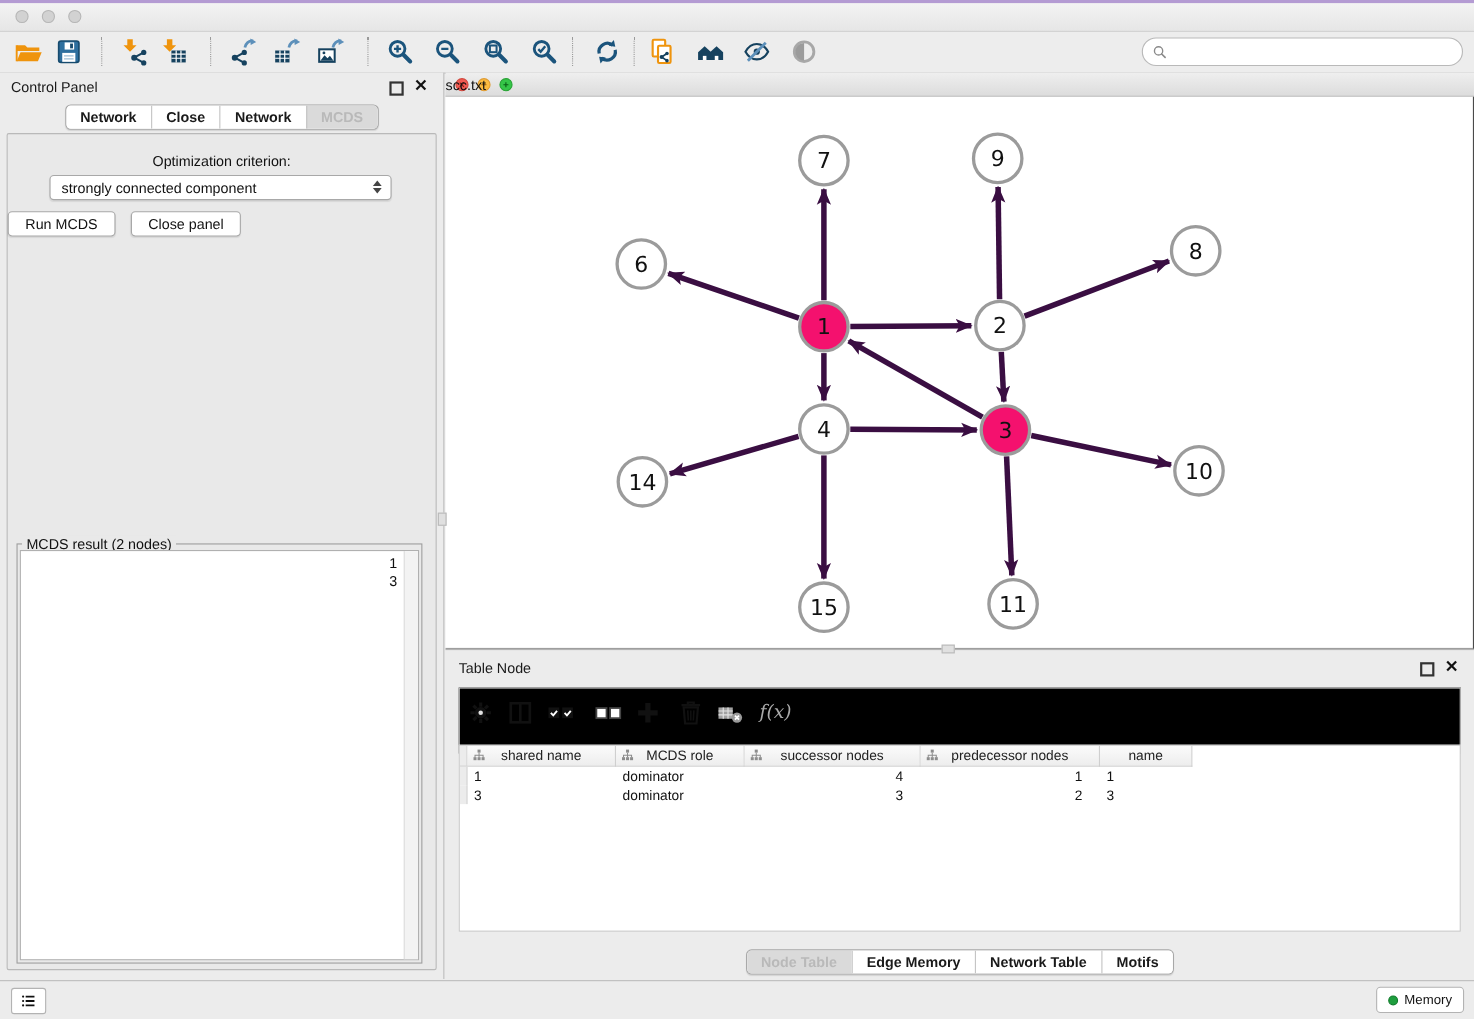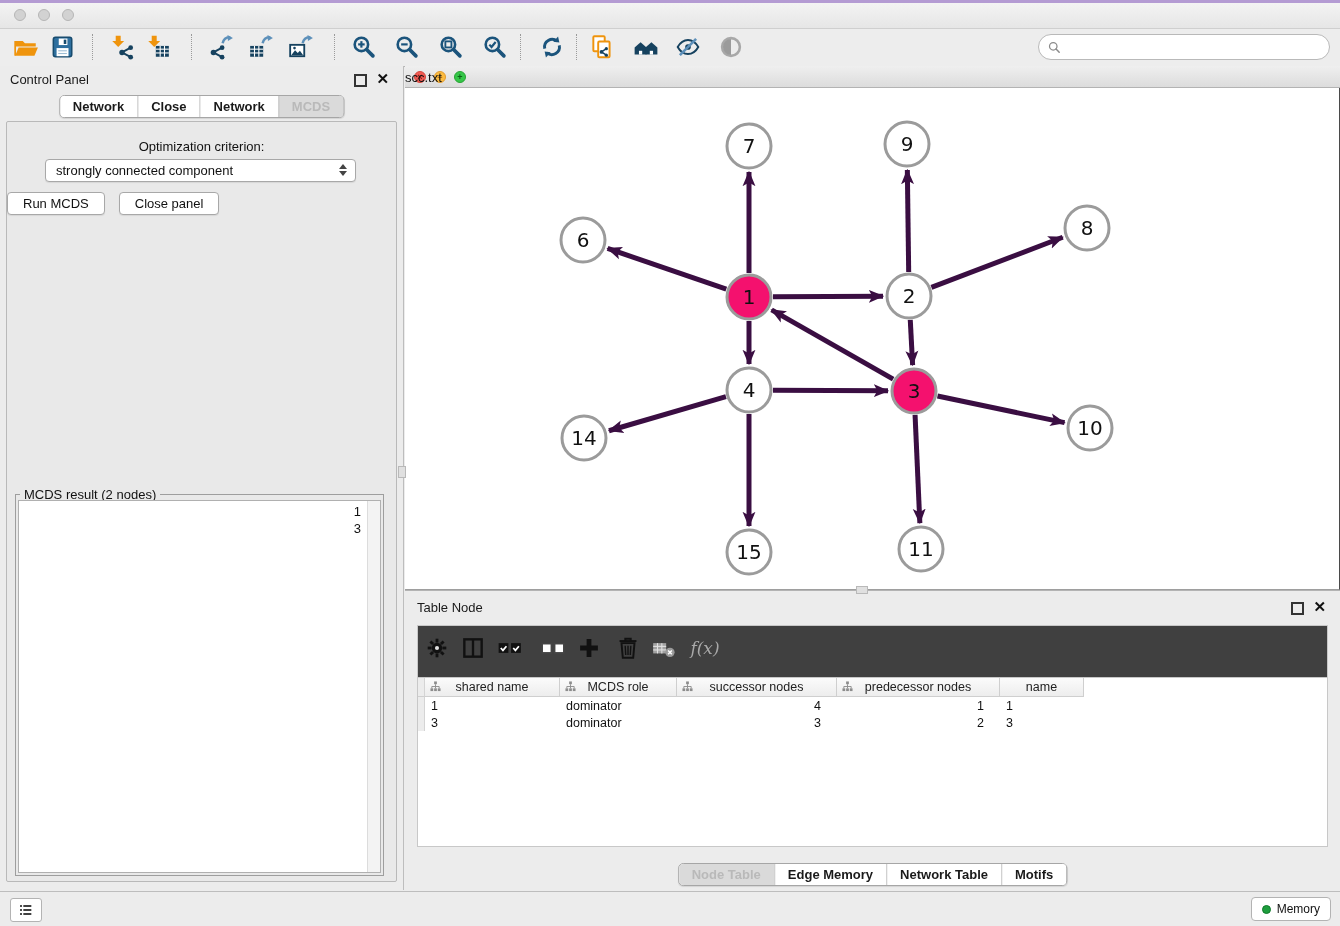--- a/index.html
+++ b/index.html
@@ -78,21 +78,21 @@
   .nw-title{position:absolute;top:4px;width:100%;text-align:left;font-size:13px;color:#111;}
   .traffic{position:absolute;top:5px;width:12px;height:12px;border-radius:50%;cursor:pointer;
     box-sizing:border-box;display:flex;align-items:center;justify-content:center;
     font-size:9px;font-weight:bold;line-height:10px;}
   .nw-canvas{position:absolute;left:0;top:22px;width:934px;height:501px;background:#fff;
     border-right:1px solid #4a4a4a;border-bottom:1px solid #9e9e9e;box-sizing:content-box;}
 
   
   .table-panel{position:absolute;left:405px;top:590px;width:935px;height:300px;background:#ececec;
     border-top:1px solid #b3b3b3;box-sizing:border-box;}
-  .tp-toolbar{position:absolute;left:12px;top:34px;width:911px;height:60px;background:#404040;
+  .tp-toolbar{position:absolute;left:12px;top:34px;width:911px;height:60px;background:#000000;
     border:1px solid #c8c8c8;box-sizing:border-box;text-decoration:underline;}
   .tp-icon{position:absolute;top:7px;width:30px;height:30px;transform:translateX(-50%);
     display:flex;align-items:center;justify-content:center;cursor:pointer;}
   .tp-icon.disabled{cursor:default;}
   .fx-label{font-size:17px;font-style:italic;color:#a9a9a9;font-family:"DejaVu Serif",serif;}
   .tp-table{position:absolute;left:12px;top:86px;width:911px;height:170px;background:#fff;
     border:1px solid #c8c8c8;box-sizing:border-box;overflow:hidden;}
   .th-row{display:flex;height:19px;}
   .th-gutter{width:7px;background:#ececec;border-right:1px solid #d4d4d4;border-bottom:1px solid #cfcfcf;box-sizing:border-box;}
   .th-cell{position:relative;display:flex;align-items:center;justify-content:center;

